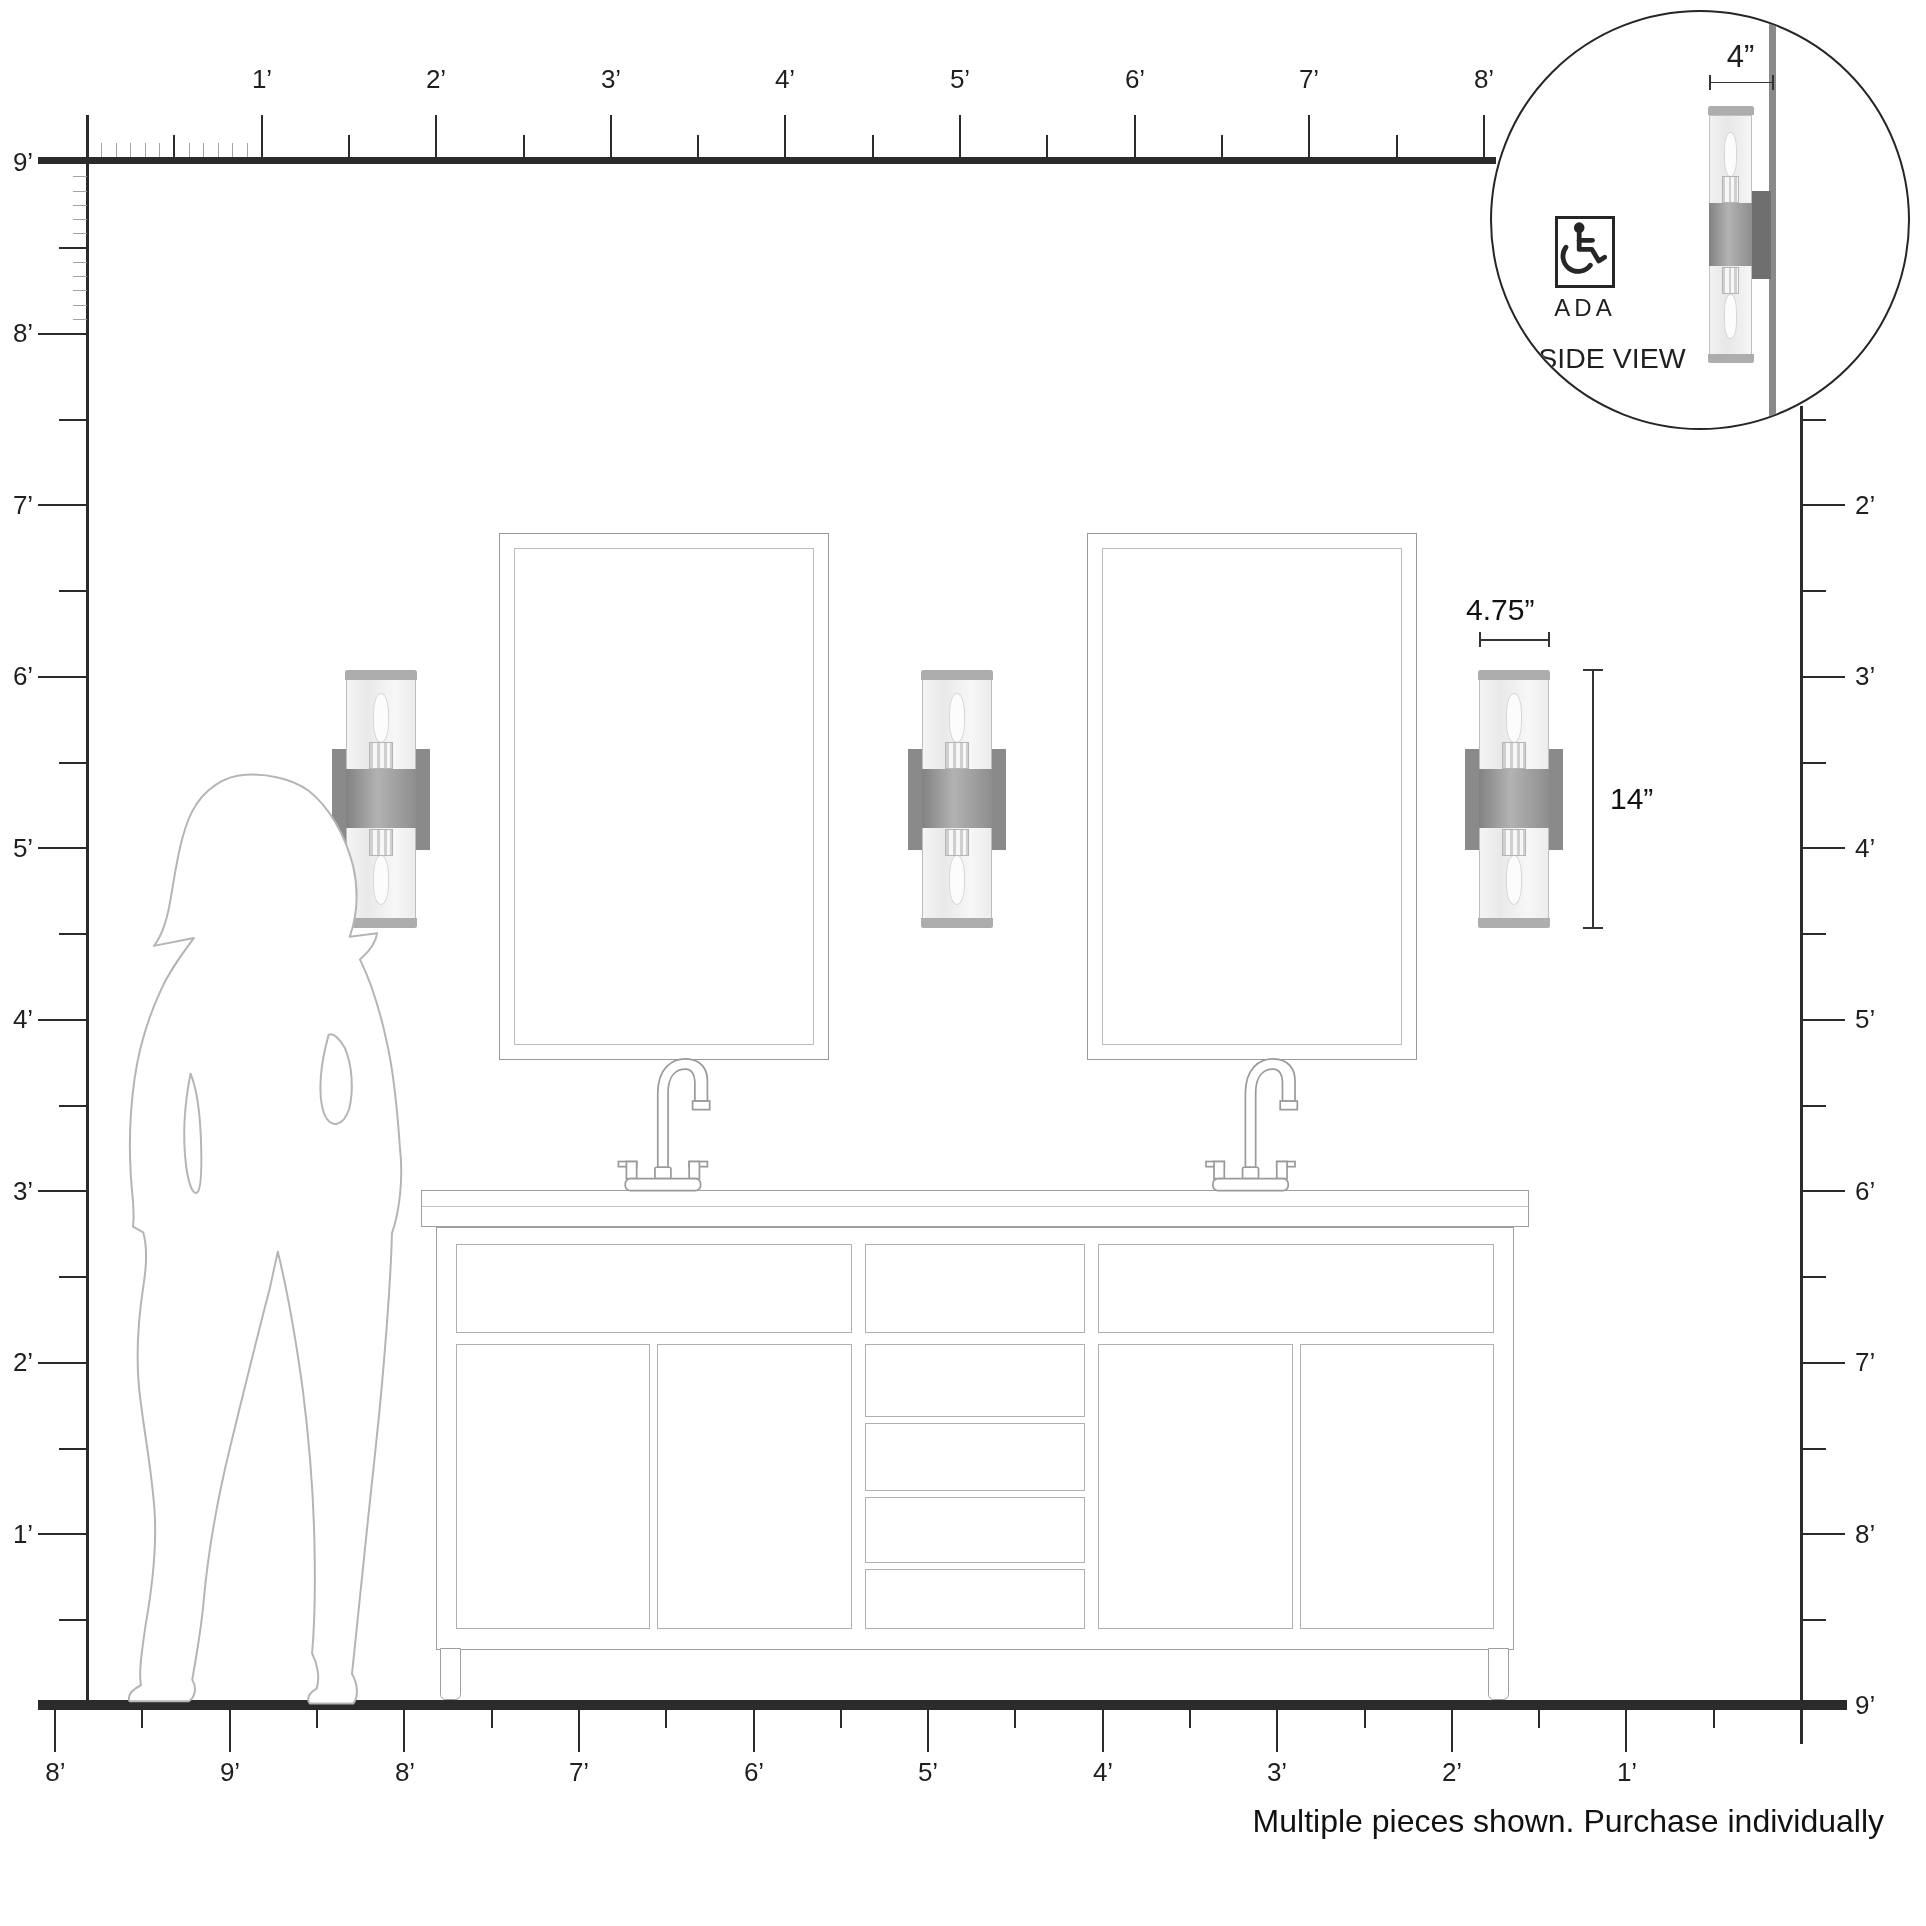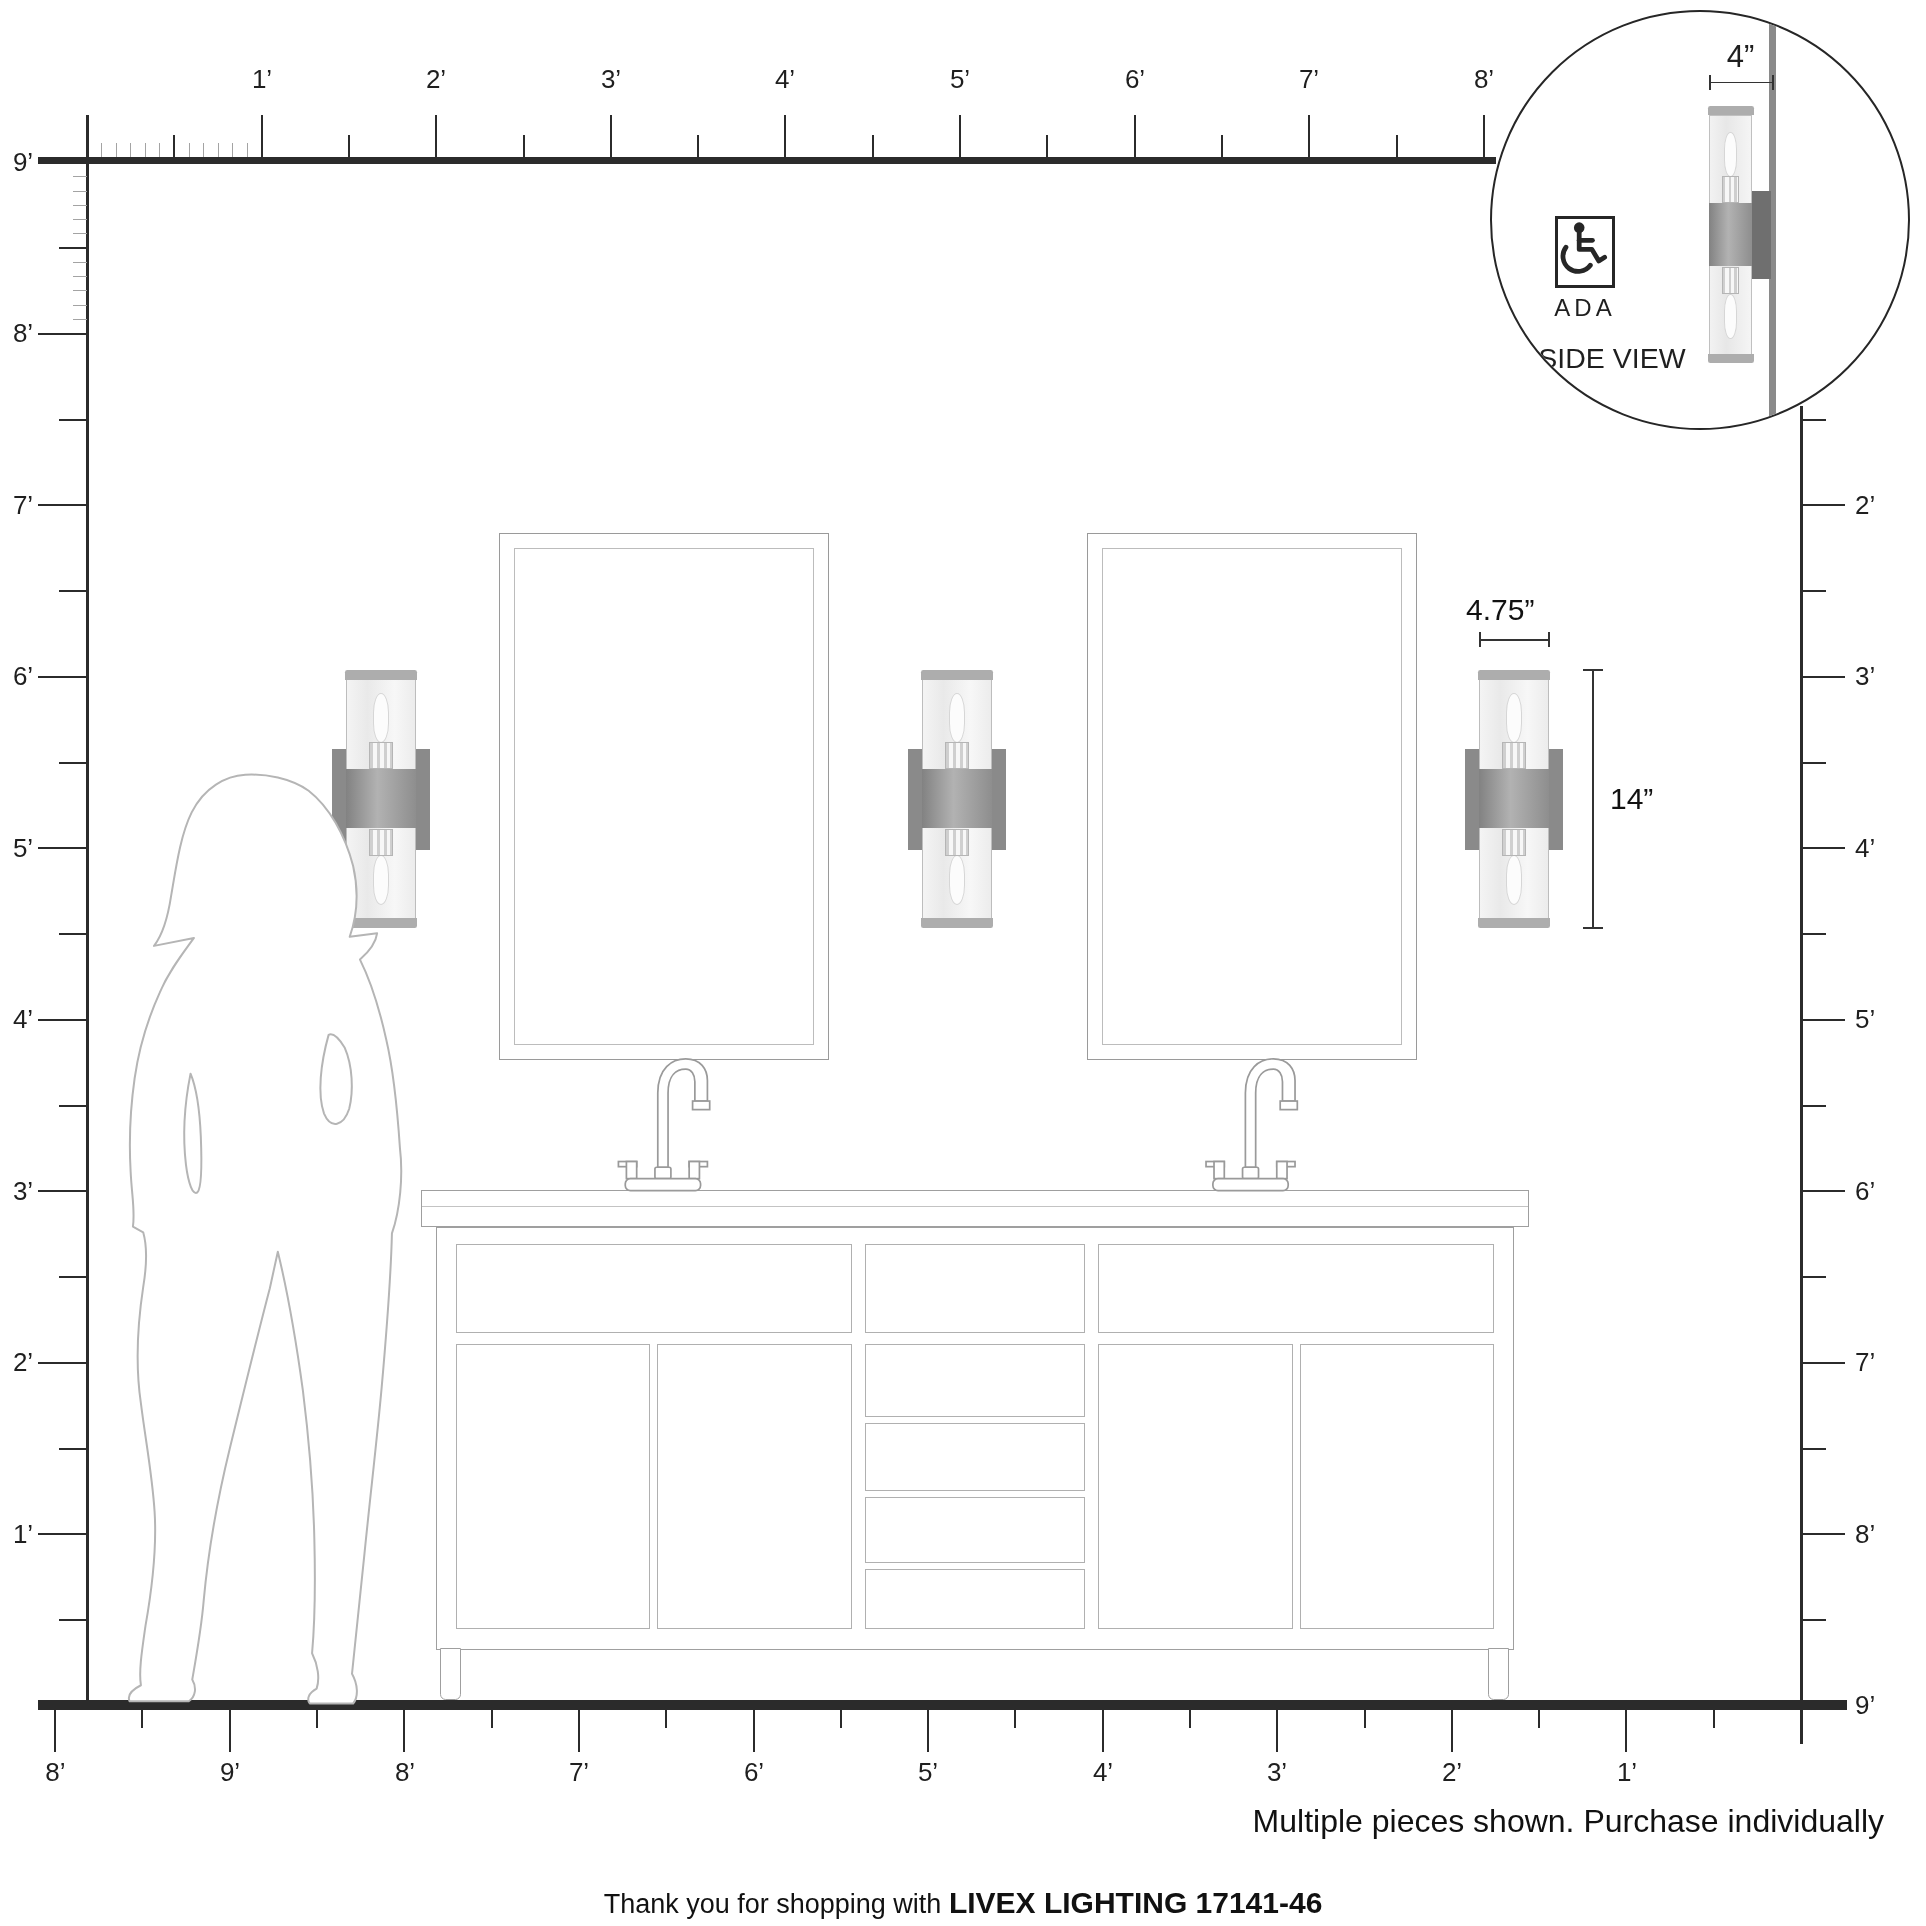--- a/index.html
+++ b/index.html
@@ -335,20 +335,15 @@
           <path d="M 40 39 L 65 39"></path>
           <path d="M 15 52 A 28 28 0 1 0 61 86"></path>
         </g>
       </svg>
     </div>
     <div class="inset-label" style="left:43px;top:282px;width:100px;font-size:24px;letter-spacing:4px;">ADA</div>
     <div class="inset-label" style="left:26px;top:318px;width:188px;font-size:28.5px;margin-top:12px;">SIDE VIEW</div>
   </div>
 
   <div id="note">Multiple pieces shown. Purchase individually</div>
-  <div id="thanks">
-    <span>Thank you for shopping with</span>
-    <span> </span>
-    <b>LIVEX LIGHTING 17141-46</b>
-  </div>
 
 </div>
 
 
 </body></html>

